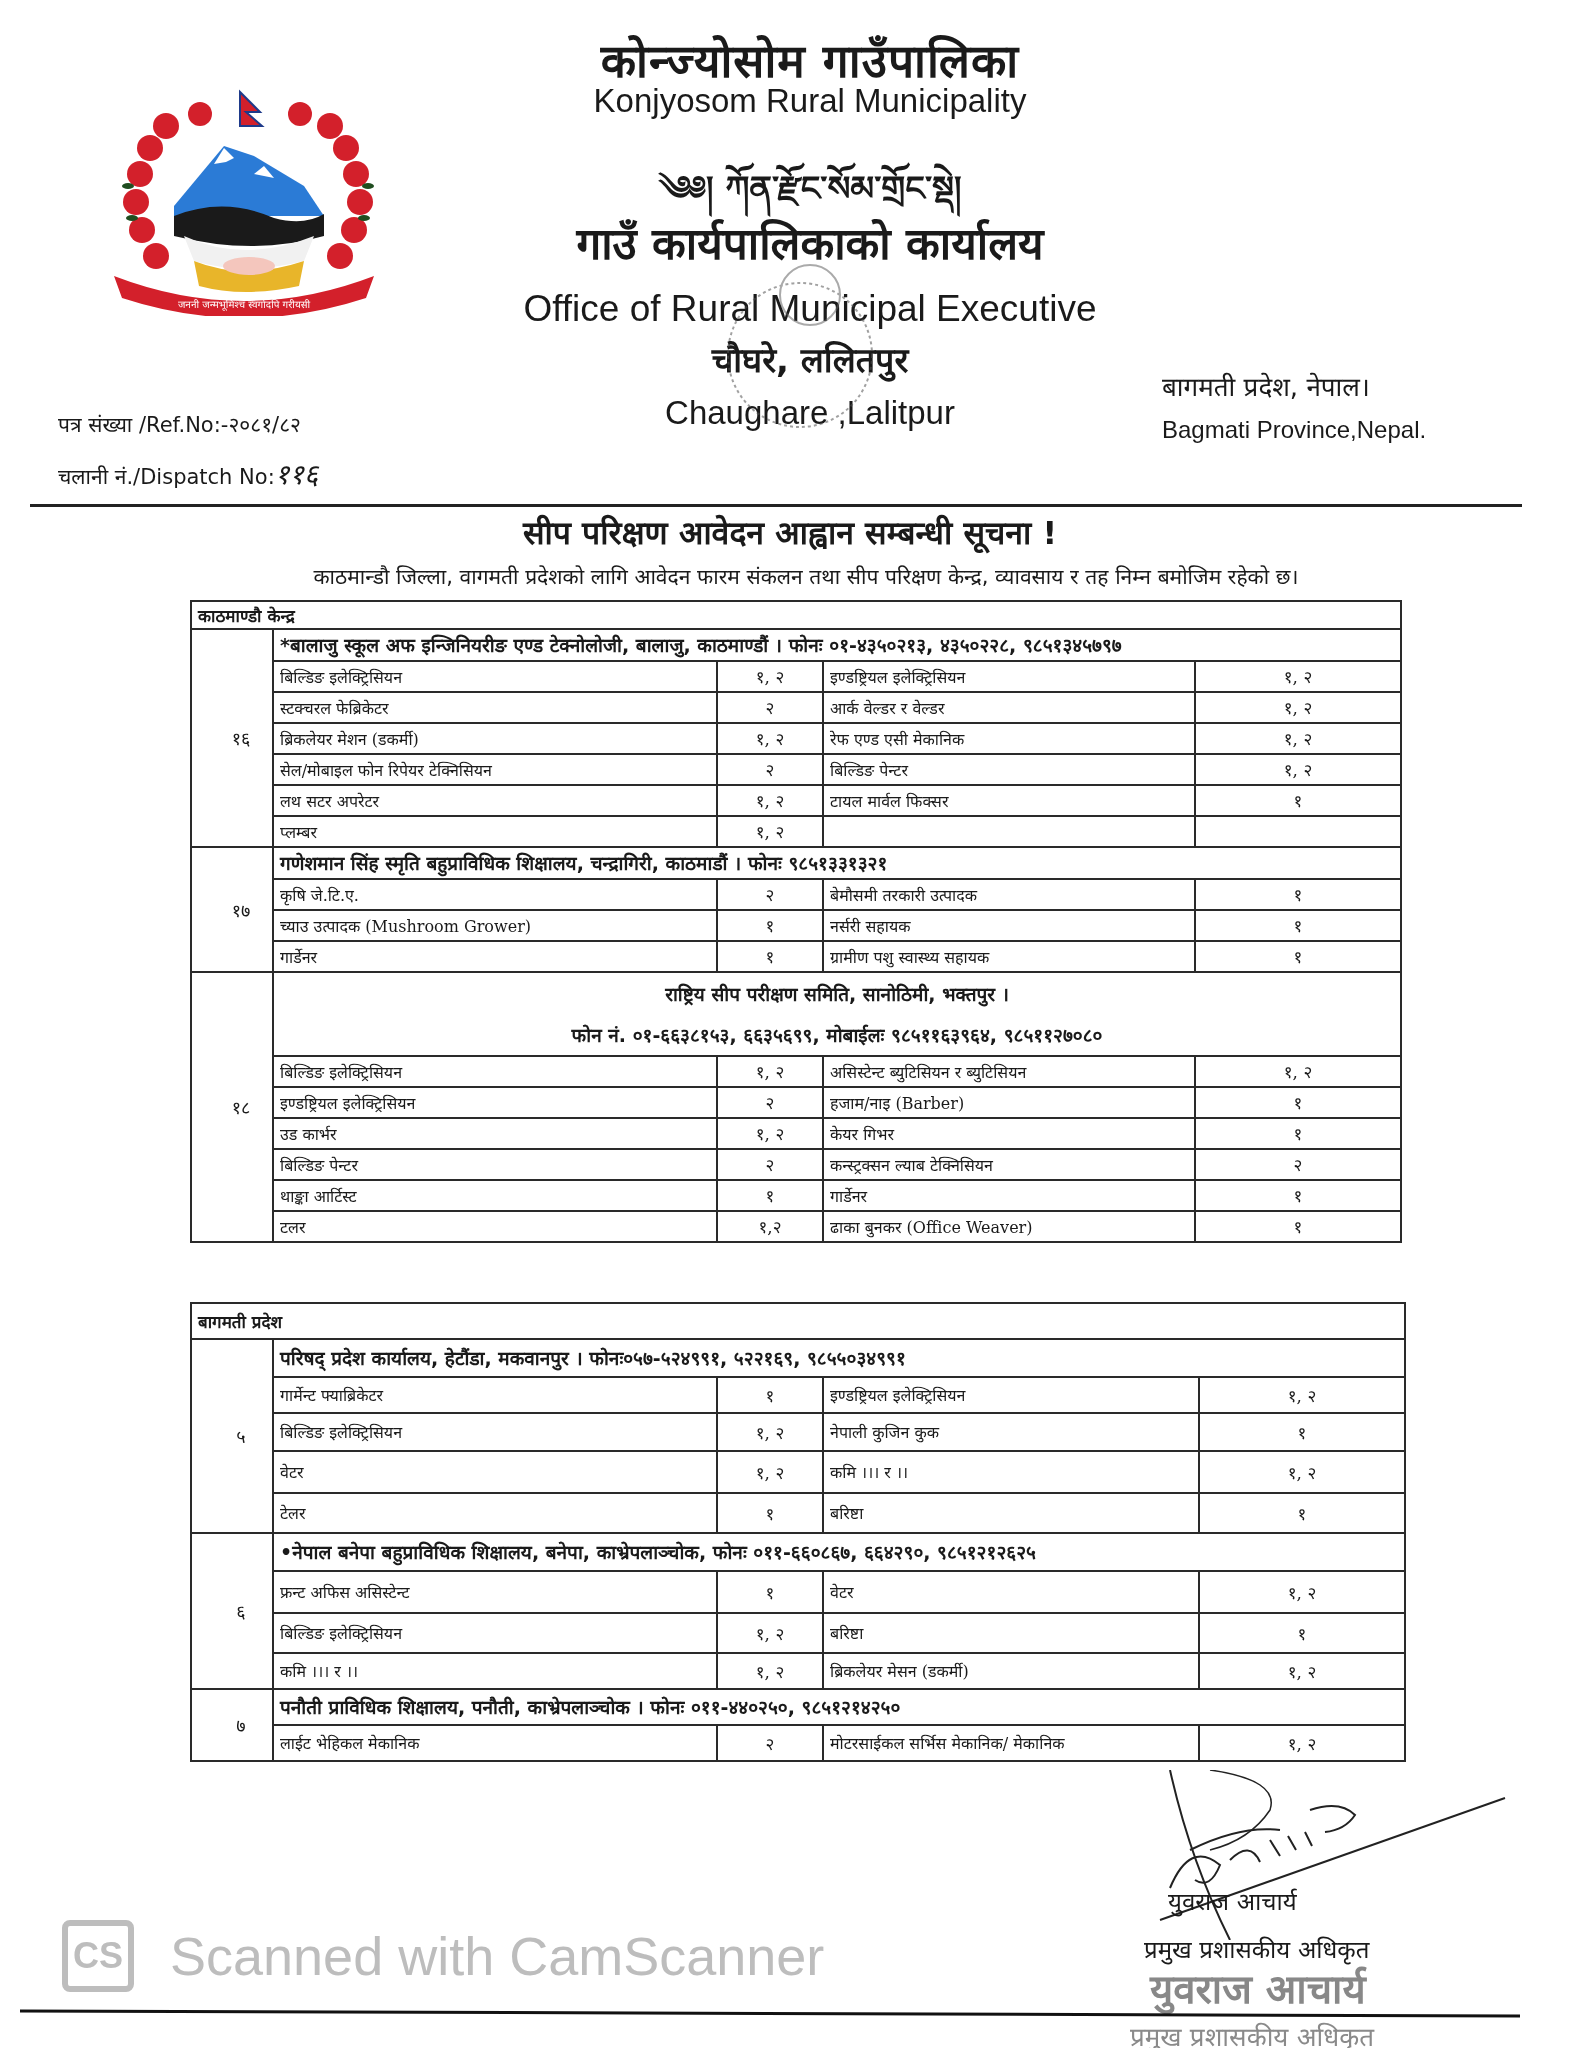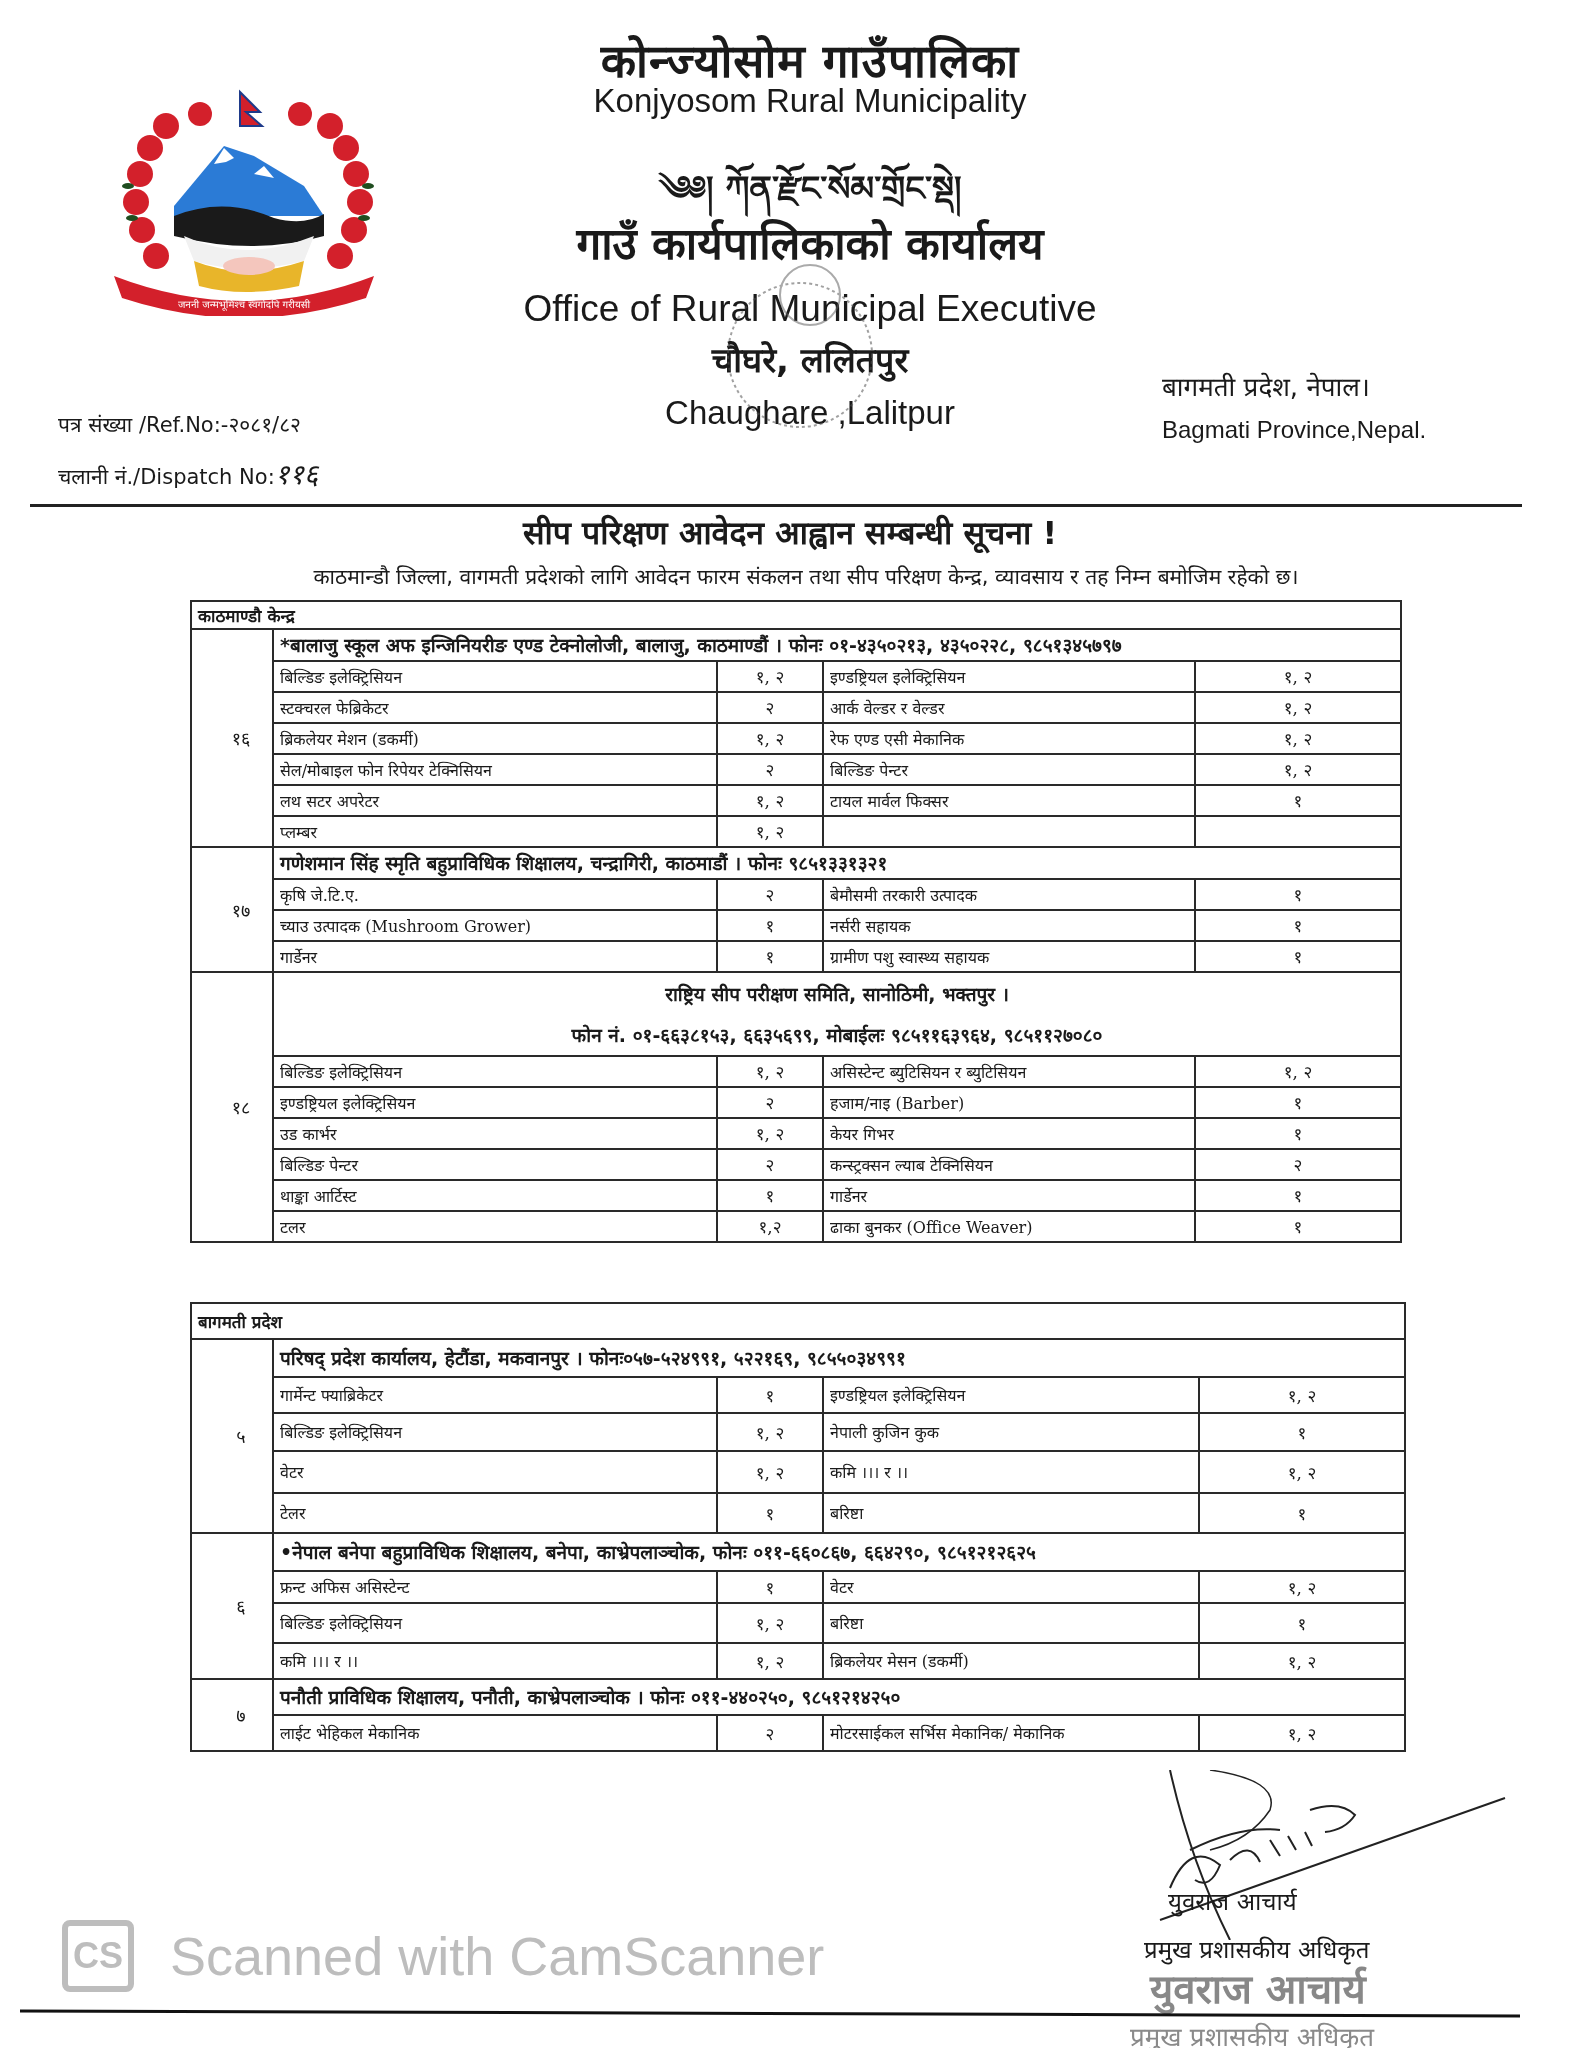--- a/index.html
+++ b/index.html
@@ -307,21 +307,21 @@
         <td class="lvl">१</td>
         <td class="trade">बरिष्टा</td>
         <td class="lvl">१</td>
       </tr>
 
   <tr>
     <td rowspan="4" class="sn">६</td>
     <td colspan="4" class="inst" style="height:38px;">•नेपाल बनेपा बहुप्राविधिक शिक्षालय, बनेपा, काभ्रेपलाञ्चोक, फोनः ०११-६६०८६७, ६६४२९०,  ९८५१२१२६२५</td>
   </tr>
   <tr>
-        <td class="trade" style="height:32px;">फ्रन्ट अफिस असिस्टेन्ट</td>
+        <td class="trade" style="height:42px;">फ्रन्ट अफिस असिस्टेन्ट</td>
         <td class="lvl">१</td>
         <td class="trade">वेटर</td>
         <td class="lvl">१, २</td>
       </tr>
   <tr>
         <td class="trade" style="height:40px;">बिल्डिङ इलेक्ट्रिसियन</td>
         <td class="lvl">१, २</td>
         <td class="trade">बरिष्टा</td>
         <td class="lvl">१</td>
       </tr>

